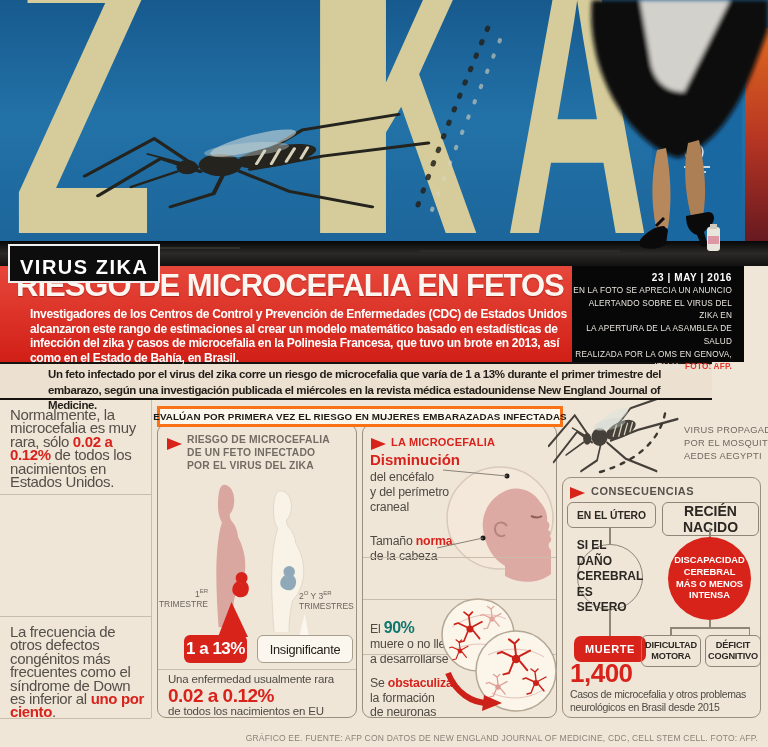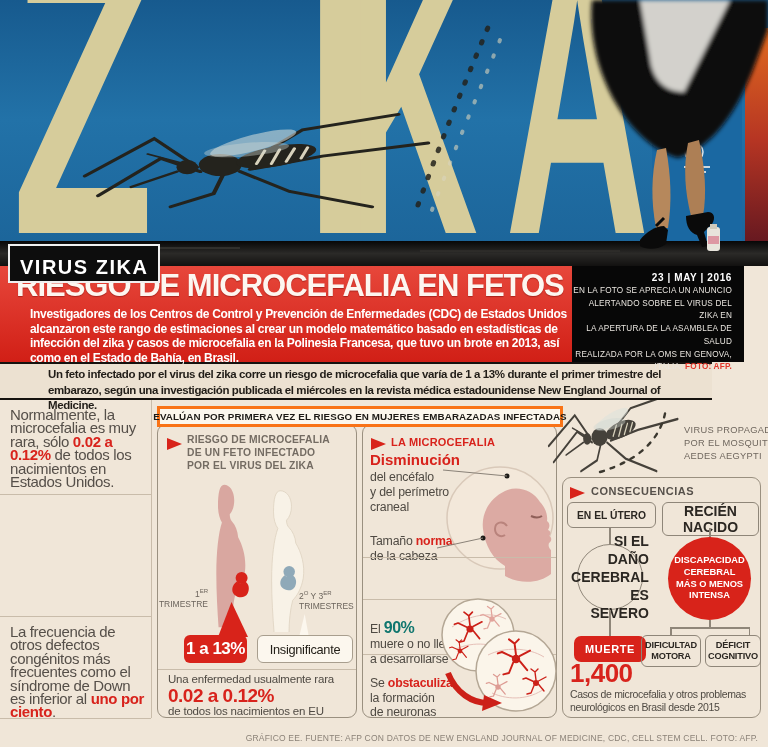--- a/index.html
+++ b/index.html
@@ -55,21 +55,21 @@
     border:1.2px solid #a89e8e;border-radius:6px;color:#242019;font-weight:normal;font-size:12.8px;
     letter-spacing:-.3px;display:flex;align-items:center;justify-content:center;box-sizing:border-box;}
   .bigval{position:absolute;font-weight:bold;color:#d8231c;letter-spacing:-.5px;}
   .big90{font-size:16px;font-weight:bold;color:#0f766e;letter-spacing:-.5px;}
   .cbox{position:absolute;border:1.5px solid #8f8679;border-radius:6px;box-sizing:border-box;
     display:flex;align-items:center;justify-content:center;text-align:center;
     font-weight:bold;color:#2b2722;background:transparent;}
   .cline{position:absolute;background:#8f8679;}
   .wcircle{position:absolute;left:577px;top:544px;width:66px;height:66px;border:1.5px solid #8f8679;
     border-radius:50%;box-sizing:border-box;display:flex;align-items:center;justify-content:center;
-    text-align:right;font-weight:bold;font-size:14px;line-height:1.3;color:#2b2722;white-space:pre-line;}
+    text-align:left;font-weight:bold;font-size:12px;line-height:1.3;color:#2b2722;white-space:pre-line;}
   .rcircle{position:absolute;left:668px;top:537px;width:83px;height:83px;background:#d8231a;
     border-radius:50%;display:flex;align-items:center;justify-content:center;text-align:center;
     font-weight:bold;font-size:9.3px;line-height:1.25;color:#fff;white-space:pre-line;}
   .muerte{position:absolute;left:574px;top:636px;width:72px;height:26px;background:#d8231a;
     border-radius:7px;color:#fff;font-weight:bold;font-size:11px;letter-spacing:.6px;
     display:flex;align-items:center;justify-content:center;}
   .mlabel{position:absolute;left:668px;top:424px;width:100px;font-size:9.3px;line-height:1.4;
     letter-spacing:.3px;color:#6f675e;white-space:pre-line;margin-left:16px;}
   .credits{position:absolute;right:10px;top:733px;font-size:8.5px;letter-spacing:.2px;color:#8b8278;}
 </style>

